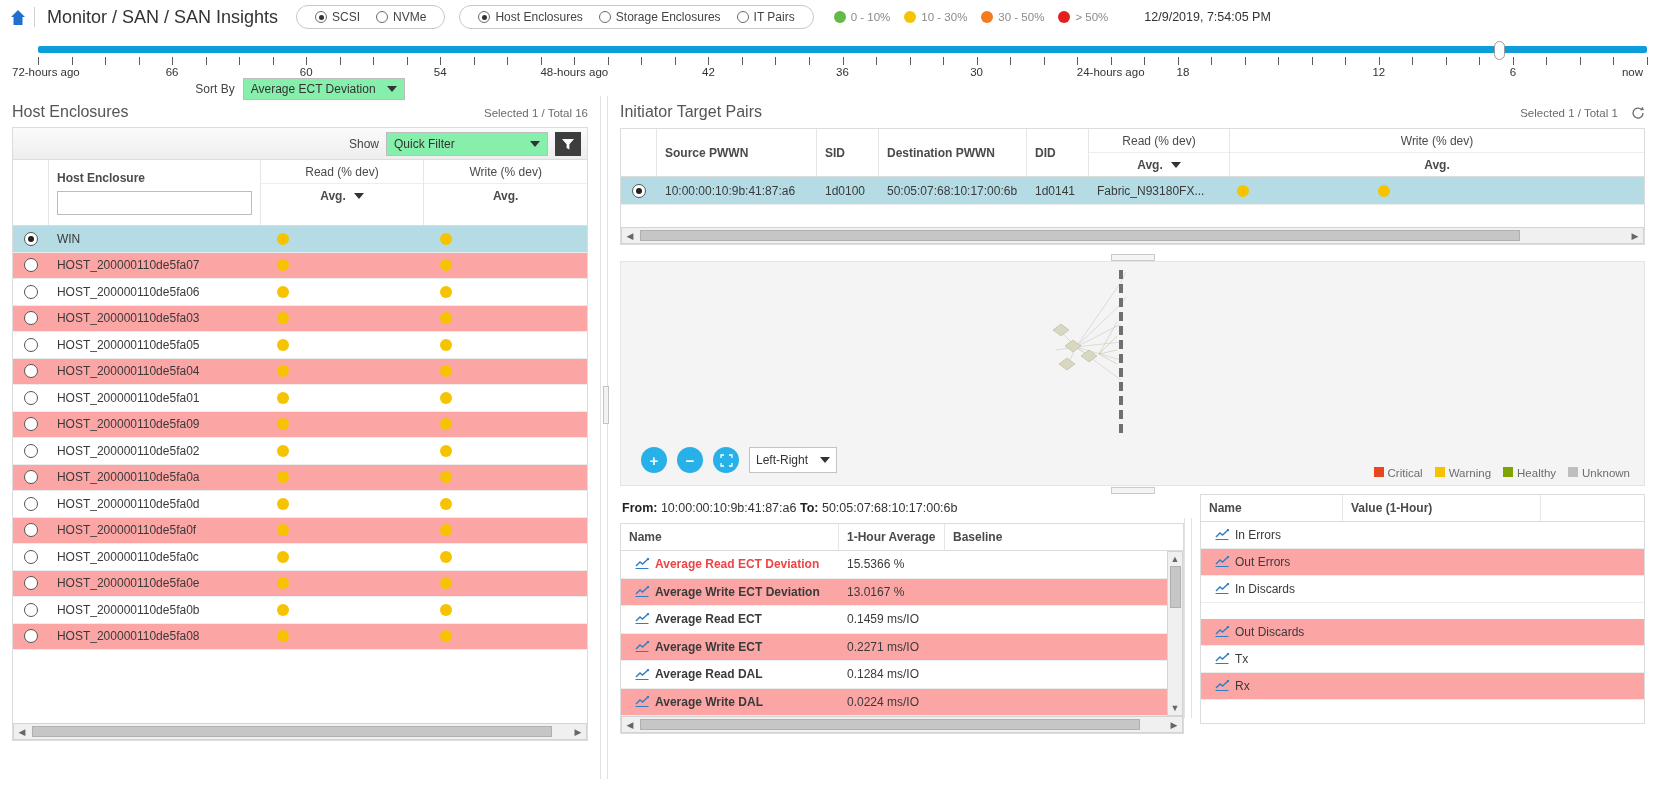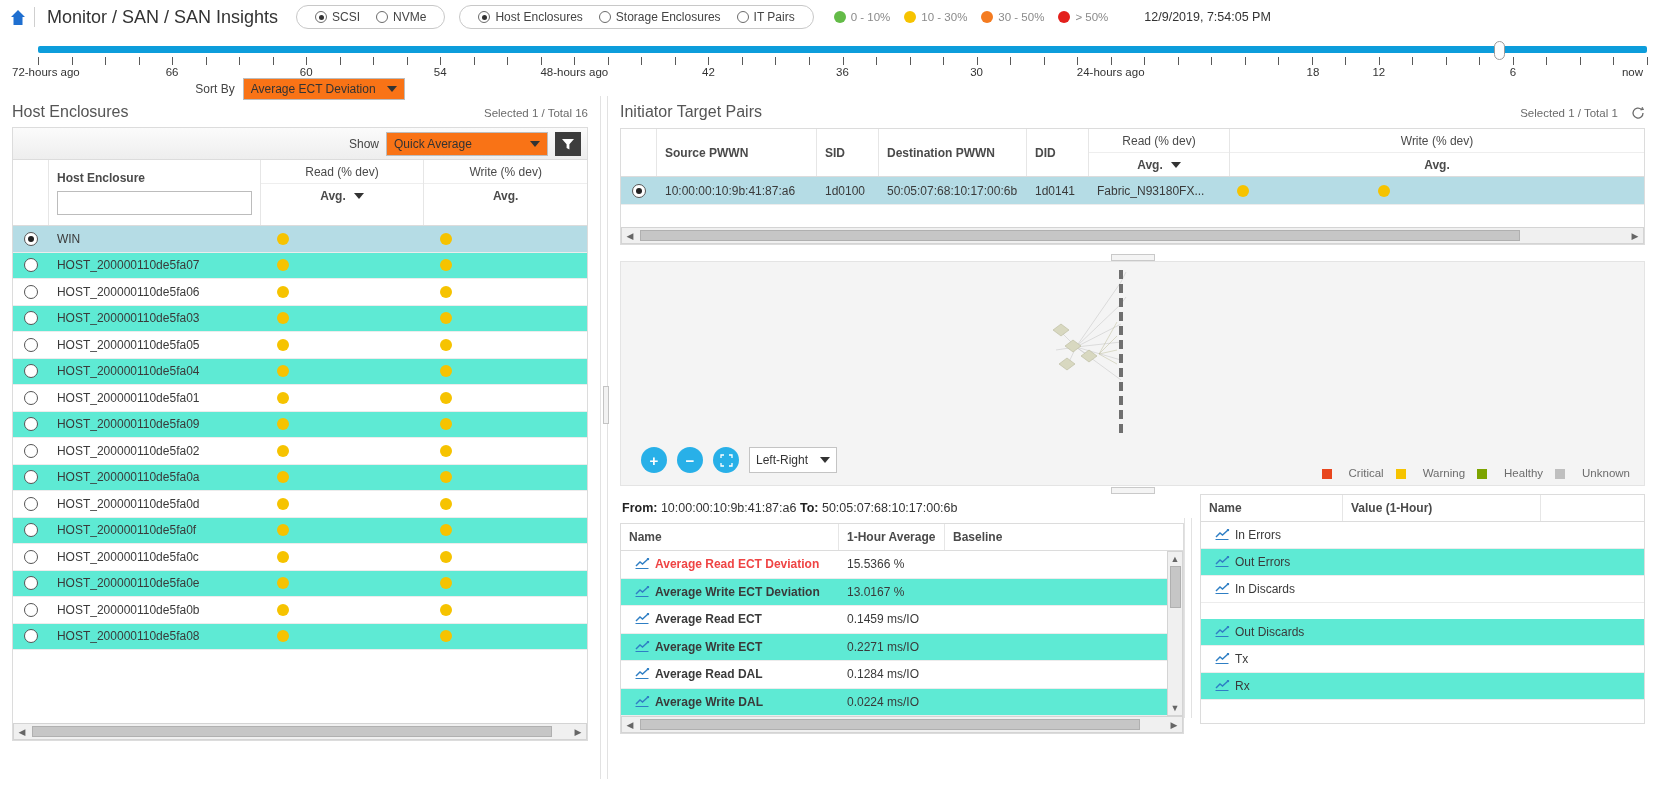--- a/index.html
+++ b/index.html
@@ -75,21 +75,21 @@
   .tlabel {
     position: absolute; font-size: 11.5px; color: #333; white-space: nowrap;
     transform: translateX(-50%);
   }
   .sortby-row {
     position: absolute; left: 0; top: 44px; width: 600px;
     display: flex; align-items: center; justify-content: center; gap: 8px;
   }
   .sortby-label { font-size: 12px; color: #444; }
   .select-box {
-    border: 1px solid #bdbdbd; background: #f97316; height: 22px;
+    border: 1px solid #bdbdbd; background: #86efac; height: 22px;
     display: flex; align-items: center; justify-content: space-between;
     padding: 0 7px; font-size: 12px; color: #333; min-width: 162px;
   }
   .caret { width:0;height:0;border-left:5px solid transparent;border-right:5px solid transparent;border-top:6px solid #333; margin-left:10px;}
 
   
   .main {
     display: flex; height: 683px; width: 1657px;
   }
   .left-pane { width: 600px; position: relative; }
@@ -139,21 +139,21 @@
   }
   .sort-caret { width:0;height:0;border-left:5px solid transparent;border-right:5px solid transparent;border-top:6px solid #333;}
   .filter-input {
     width: 100%; height: 24px; border: 1px solid #bcbcbc;
     font-size: 12px; padding: 0 5px; color: #333; background: #fff;
   }
   .row {
     display: flex; align-items: center; height: 26.5px;
     border-bottom: 1px solid #ececec; font-size: 12px; color: #3a3a3a;
   }
-  .row.alt { background: #5eead4; }
+  .row.alt { background: #fca5a5; }
   .row.sel { background: #b5dce5; }
   .cell { padding: 0 8px; overflow: hidden; white-space: nowrap; }
   .cell-left-dot { display: flex; align-items: center; padding-left: 16px; }
 
   .radio-cell { width: 36px; display: flex; align-items: center; justify-content: center; }
   .radio-lg {
     width: 14px; height: 14px; border-radius: 50%;
     border: 1px solid #555; background: #fff; position: relative;
   }
   .radio-lg.on::after {
@@ -198,21 +198,21 @@
   }
   .topo-select {
     background: #fff; border: 1px solid #c4c4c4; height: 26px; min-width: 88px;
     display: flex; align-items: center; justify-content: space-between;
     padding: 0 6px; font-size: 12px; color: #333;
   }
   .topo-legend {
     position: absolute; right: 14px; bottom: 6px;
     display: flex; gap: 12px; align-items: center;
   }
-  .topo-legend .li { display: flex; align-items: flex-end; gap: 17px; font-size: 11.5px; color: #6d6d6d; }
+  .topo-legend .li { display: flex; align-items: flex-start; gap: 4px; font-size: 11.5px; color: #6d6d6d; }
   .sq { width: 10px; height: 10px; display: inline-block; }
 
   .fromto { font-size: 12.5px; color: #333; padding: 7px 0 8px 2px; }
   .fromto b { color: #222; }
 
   .spark { color: #2e7ec4; margin-right: 5px; display:inline-flex; }
 
   .sub-title { font-size: 14px; font-weight: bold; color: #4a4a4a; padding: 2px 0 8px 2px; }
 </style>
 </head>
@@ -332,21 +332,21 @@
   <div class="tlabels" id="tlabels">
       <span class="tlabel" style="transform: none; left: 12px;">72-hours ago</span>
       <span class="tlabel" style="left: 172.083px;">66</span>
       <span class="tlabel" style="left: 306.167px;">60</span>
       <span class="tlabel" style="left: 440.25px;">54</span>
       <span class="tlabel" style="left: 574.333px;">48-hours ago</span>
       <span class="tlabel" style="left: 708.417px;">42</span>
       <span class="tlabel" style="left: 842.5px;">36</span>
       <span class="tlabel" style="left: 976.583px;">30</span>
       <span class="tlabel" style="left: 1110.67px;">24-hours ago</span>
-      <span class="tlabel" style="left: 1313px;">18</span>
+      <span class="tlabel" style="left: 1183px;">18</span>
       <span class="tlabel" style="left: 1378.83px;">12</span>
       <span class="tlabel" style="left: 1512.92px;">6</span>
       <span class="tlabel" style="transform: translateX(-100%); left: 1643px;">now</span>
     </div>
 
   <div class="sortby-row">
     <span class="sortby-label">Sort By</span>
     <span class="select-box" style="width:162px">
       <span>Average ECT Deviation</span>
       <span class="caret"></span>
@@ -359,21 +359,21 @@
   <div class="left-pane">
     <div class="panel-head">
       <span>Host Enclosures</span>
       <span class="count">Selected 1 / Total 16</span>
     </div>
 
     <div class="grid" style="margin:0 12px 0 12px; height:614px; display:flex; flex-direction:column;">
       <div class="grid-toolbar">
         <span style="font-size:12px;color:#444">Show</span>
         <span class="select-box" style="width:156px;height:24px">
-          <span>Quick Average</span>
+          <span>Quick Filter</span>
           <span class="caret"></span>
         </span>
         <span class="filter-btn">
           <svg width="14" height="14" viewBox="0 0 14 14">
               <path d="M1 2 L13 2 L8.4 7.2 L8.4 12.5 L5.6 11 L5.6 7.2 Z" fill="#ffffff"></path>
             </svg>
         </span>
       </div>
 
       <div class="hdr-row" style="height:66px">
@@ -789,21 +789,21 @@
                       <svg width="15" height="12" viewBox="0 0 15 12">
                         <path d="M0.5 10.5 L13.5 10.5" stroke="#2e7ec4" stroke-width="1"></path>
                         <path d="M1 8 L5 4 L7.5 6 L13 1" stroke="#2e7ec4" stroke-width="1.4" fill="none"></path>
                         <circle cx="13" cy="1" r="1.2" fill="#2e7ec4"></circle>
                       </svg>
                     </span>Average Write ECT</div>
                   <div class="cell" style="width:106px">0.2271 ms/IO</div>
                   <div class="cell" style="flex:1"></div>
                 </div>
                 <div class="row" style="height: 27.5px;">
-                  <div class="cell" style="width:218px; display:flex; align-items:center; padding-left:14px; font-weight:bold; color:#3a3a3a;"><span class="spark">
+                  <div class="cell" style="width:218px; display:flex; align-items:flex-end; padding-left:14px; font-weight:bold; color:#3a3a3a;"><span class="spark">
                       <svg width="15" height="12" viewBox="0 0 15 12">
                         <path d="M0.5 10.5 L13.5 10.5" stroke="#2e7ec4" stroke-width="1"></path>
                         <path d="M1 8 L5 4 L7.5 6 L13 1" stroke="#2e7ec4" stroke-width="1.4" fill="none"></path>
                         <circle cx="13" cy="1" r="1.2" fill="#2e7ec4"></circle>
                       </svg>
                     </span>Average Read DAL</div>
                   <div class="cell" style="width:106px">0.1284 ms/IO</div>
                   <div class="cell" style="flex:1"></div>
                 </div>
                 <div class="row alt" style="height: 27.5px;">

